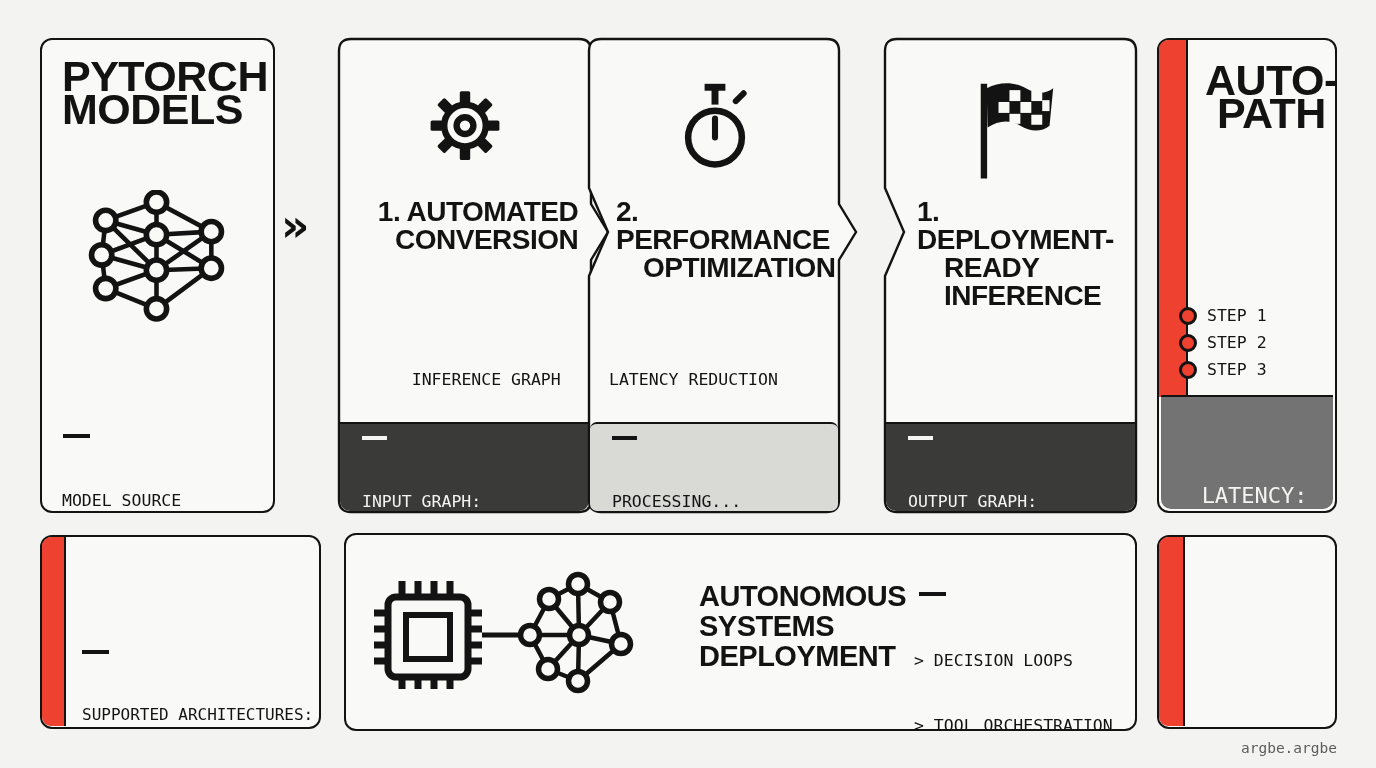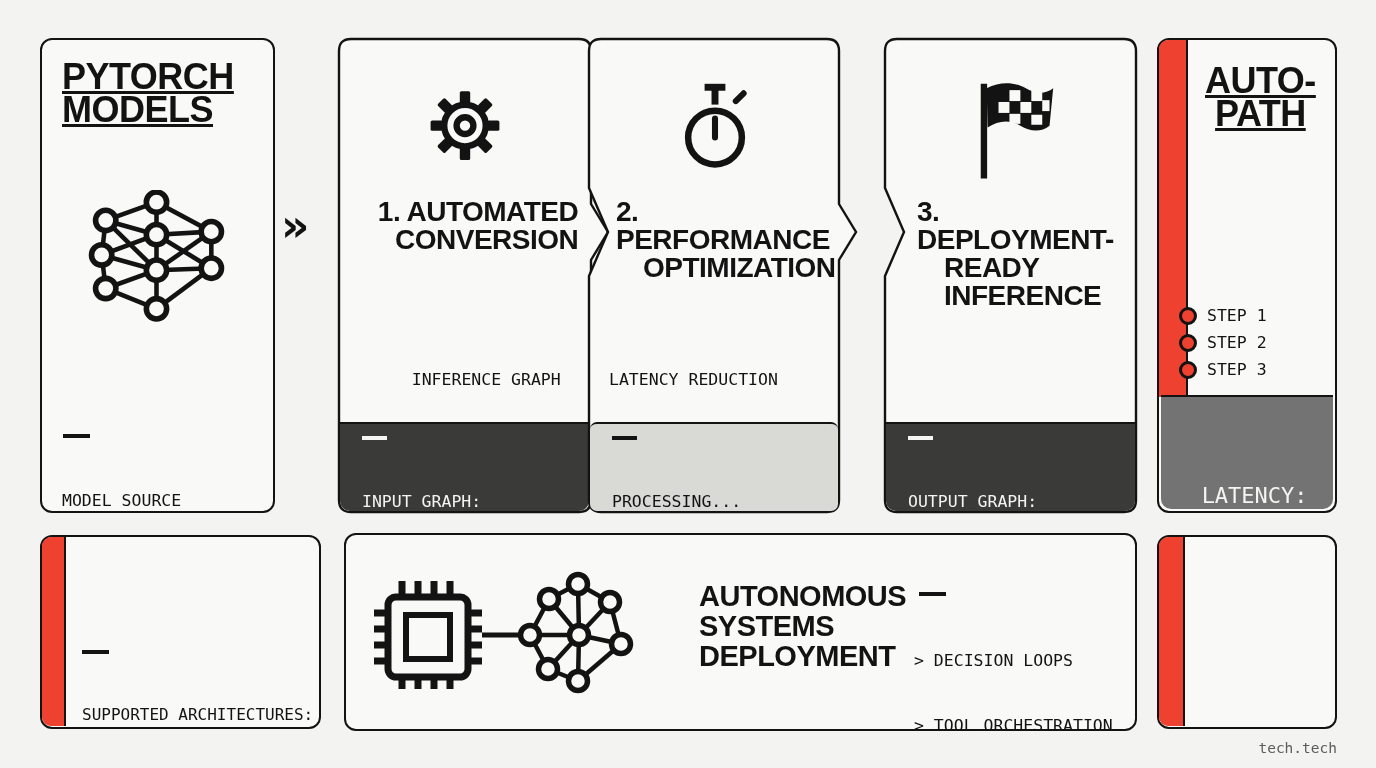--- a/index.html
+++ b/index.html
@@ -13,21 +13,21 @@
   .card{
     position:absolute;background:#f9f9f7;
     border:2.5px solid #131313;border-radius:12px;
     box-sizing:border-box;
   }
   .pcard{position:absolute;width:254px;top:38px;height:475px;}
   .pcard .outline{position:absolute;left:0;top:0;overflow:visible;display:block;}
   .abs{position:absolute;}
   
   .h{font-weight:700;letter-spacing:-0.5px;line-height:1.02;}
-  .h1{font-size:36px;line-height:33px;text-decoration:underline;}
+  .h1{font-size:43px;line-height:33px;}
   .h2{font-size:28px;line-height:28px;}
   .h3{font-size:29px;line-height:30px;}
   .mono{font-family:"DejaVu Sans Mono",monospace;font-size:16.5px;line-height:21px;color:#131313;white-space:pre;}
   .mono.small{font-size:16px;line-height:20.5px;}
   .indent{padding-left:27px;}
   .dash{position:absolute;width:27px;height:4px;background:#131313;}
   
   .pfooter{
     position:absolute;left:2px;right:3px;bottom:2px;height:89px;
     border-radius:0 0 10px 10px;border-top:2.4px solid #131313;box-sizing:border-box;
@@ -203,21 +203,21 @@
         <rect x="40" y="11" width="12" height="12"></rect>
           <rect x="64" y="11" width="12" height="12"></rect>
         <rect x="28" y="24" width="12" height="12"></rect>
           <rect x="52" y="24" width="12" height="12"></rect>
           <rect x="76" y="22" width="8" height="12"></rect>
         <rect x="40" y="37" width="12" height="11"></rect>
           <rect x="64" y="38" width="12" height="11"></rect>
       </g>
     </svg>
     <div class="abs h h2" style="left:33px;top:160px;">
-      <div>3. DEPLOYMENT-</div>
+      <div>1. DEPLOYMENT-</div>
       <div class="indent">READY</div>
       <div class="indent">INFERENCE</div>
     </div>
     <div class="pfooter dark" style="right:2px;">
       <div class="fdash"></div>
       <div class="ftext mono">
         <div>OUTPUT GRAPH:</div>
         <div>OPTIMIZED EXECUTION</div>
       </div>
     </div>
@@ -312,15 +312,15 @@
       <div>&gt; DECISION LOOPS</div>
       <div>&gt; TOOL ORCHESTRATION</div>
       
     </div>
   </div>
 
   <div class="card" style="left:1157px;top:535px;width:180px;height:194px;">
     <div class="stripe" style="left:0;top:0;width:24px;height:189px;border-top-left-radius:9px;border-bottom-left-radius:9px;"></div>
   </div>
 
-  <div class="brand">tech.tech</div>
+  <div class="brand">argbe.argbe</div>
 
 </div>
 
 </body></html>

